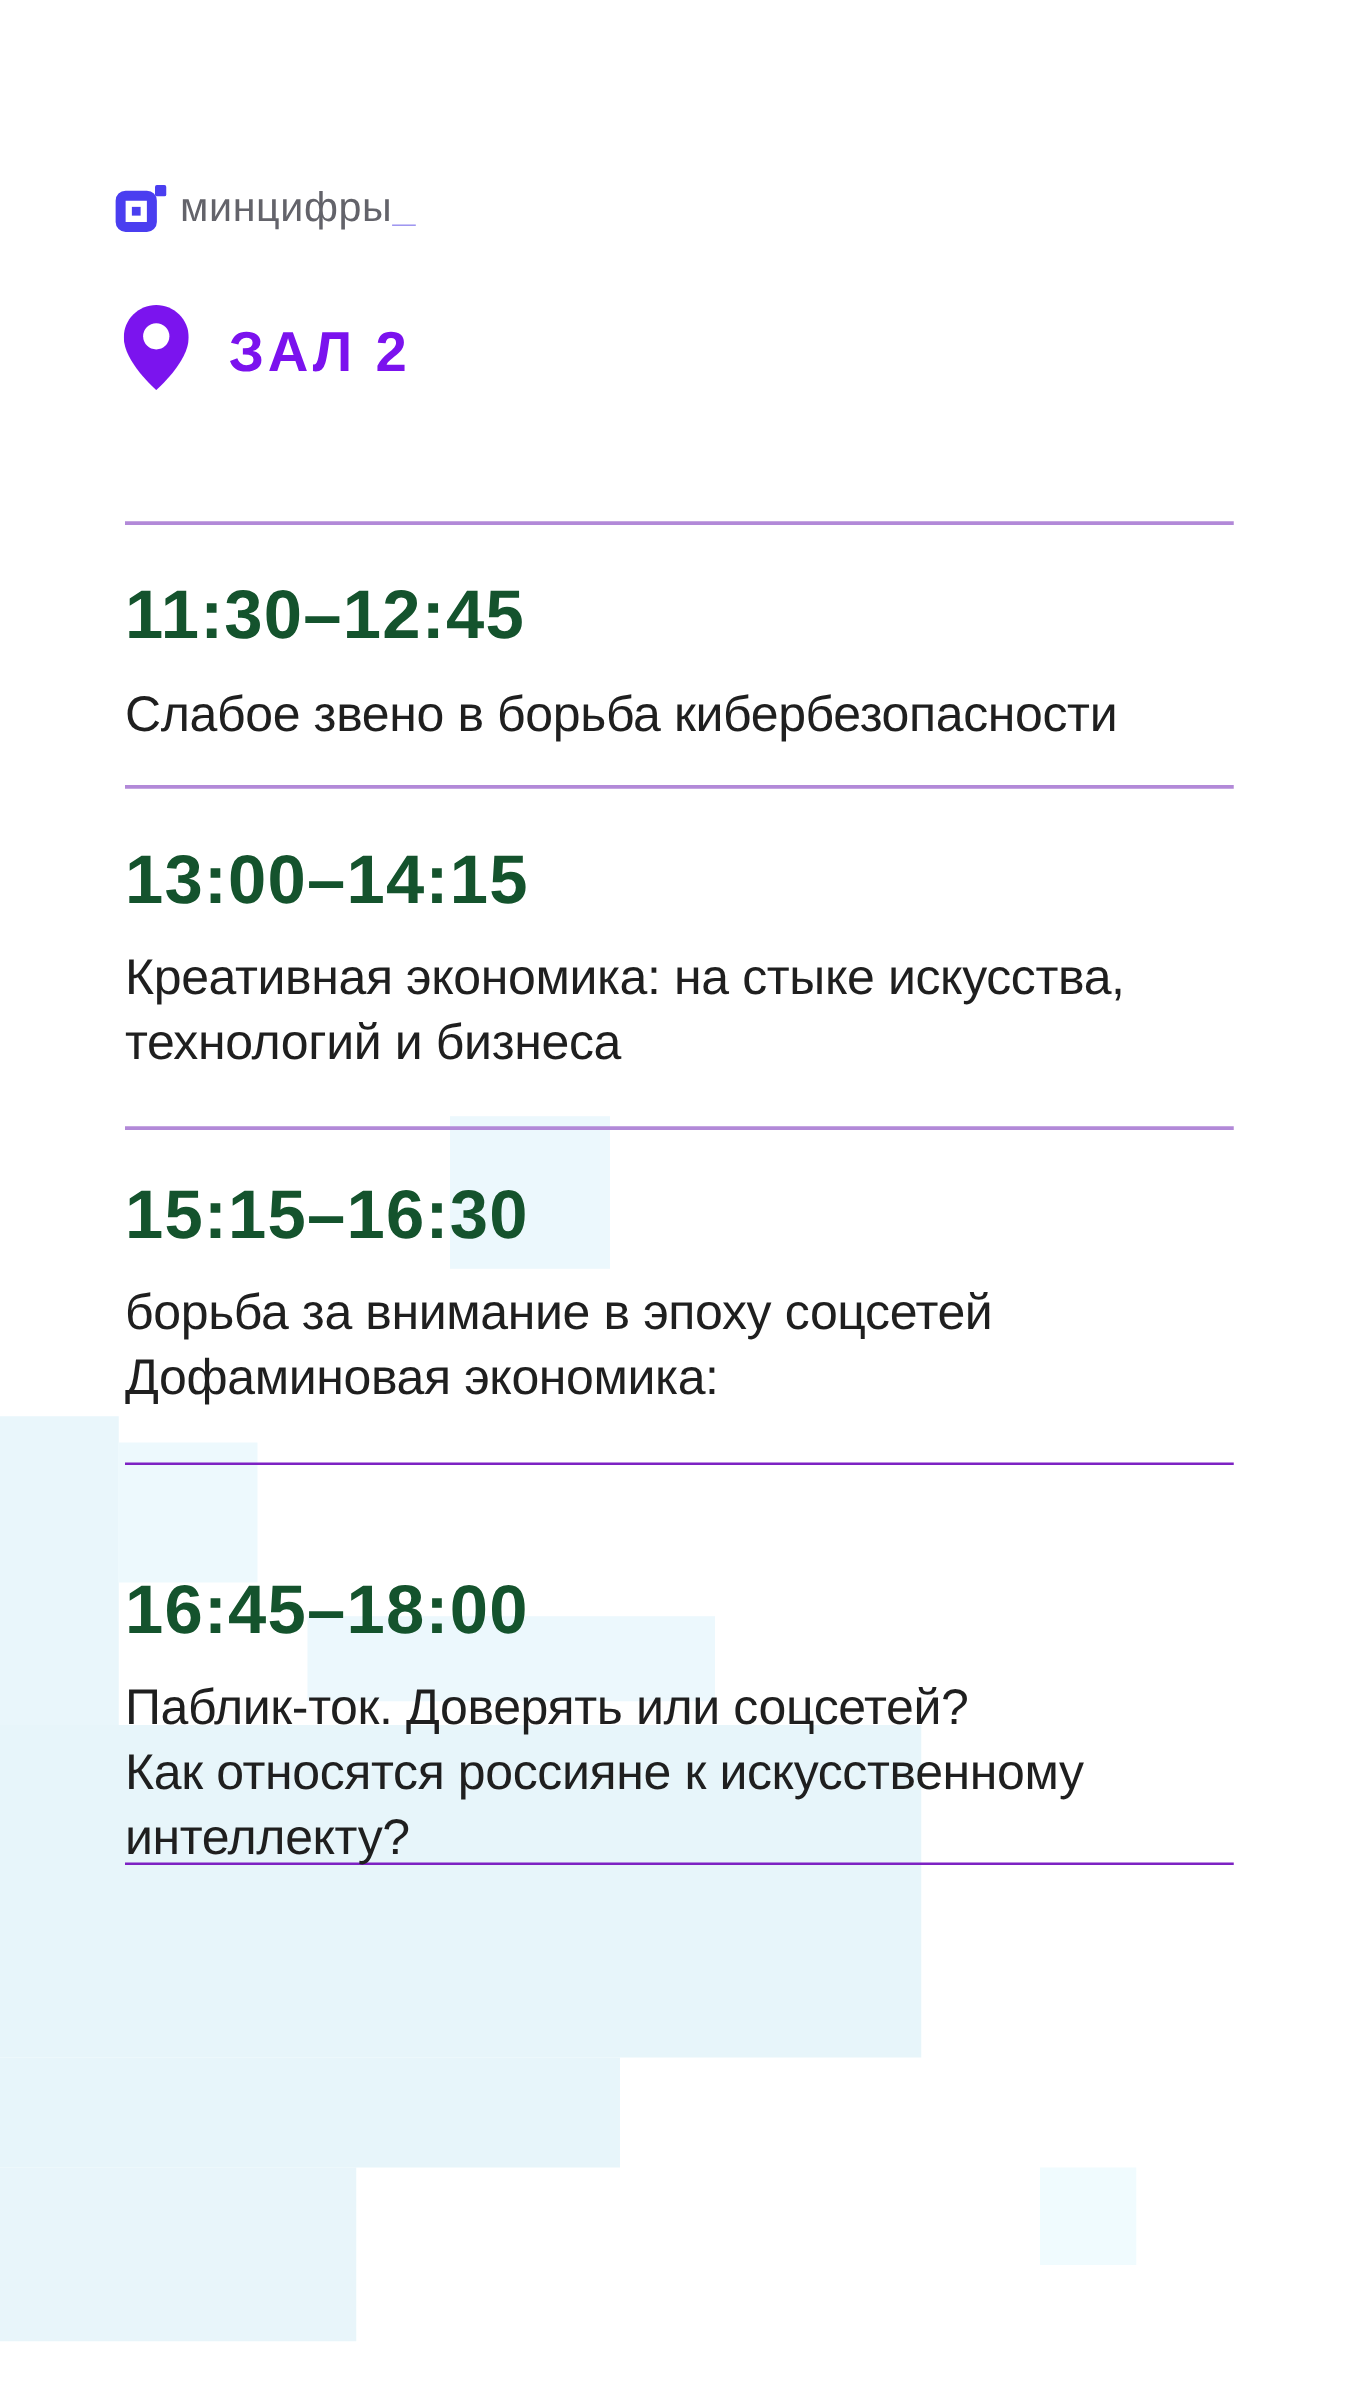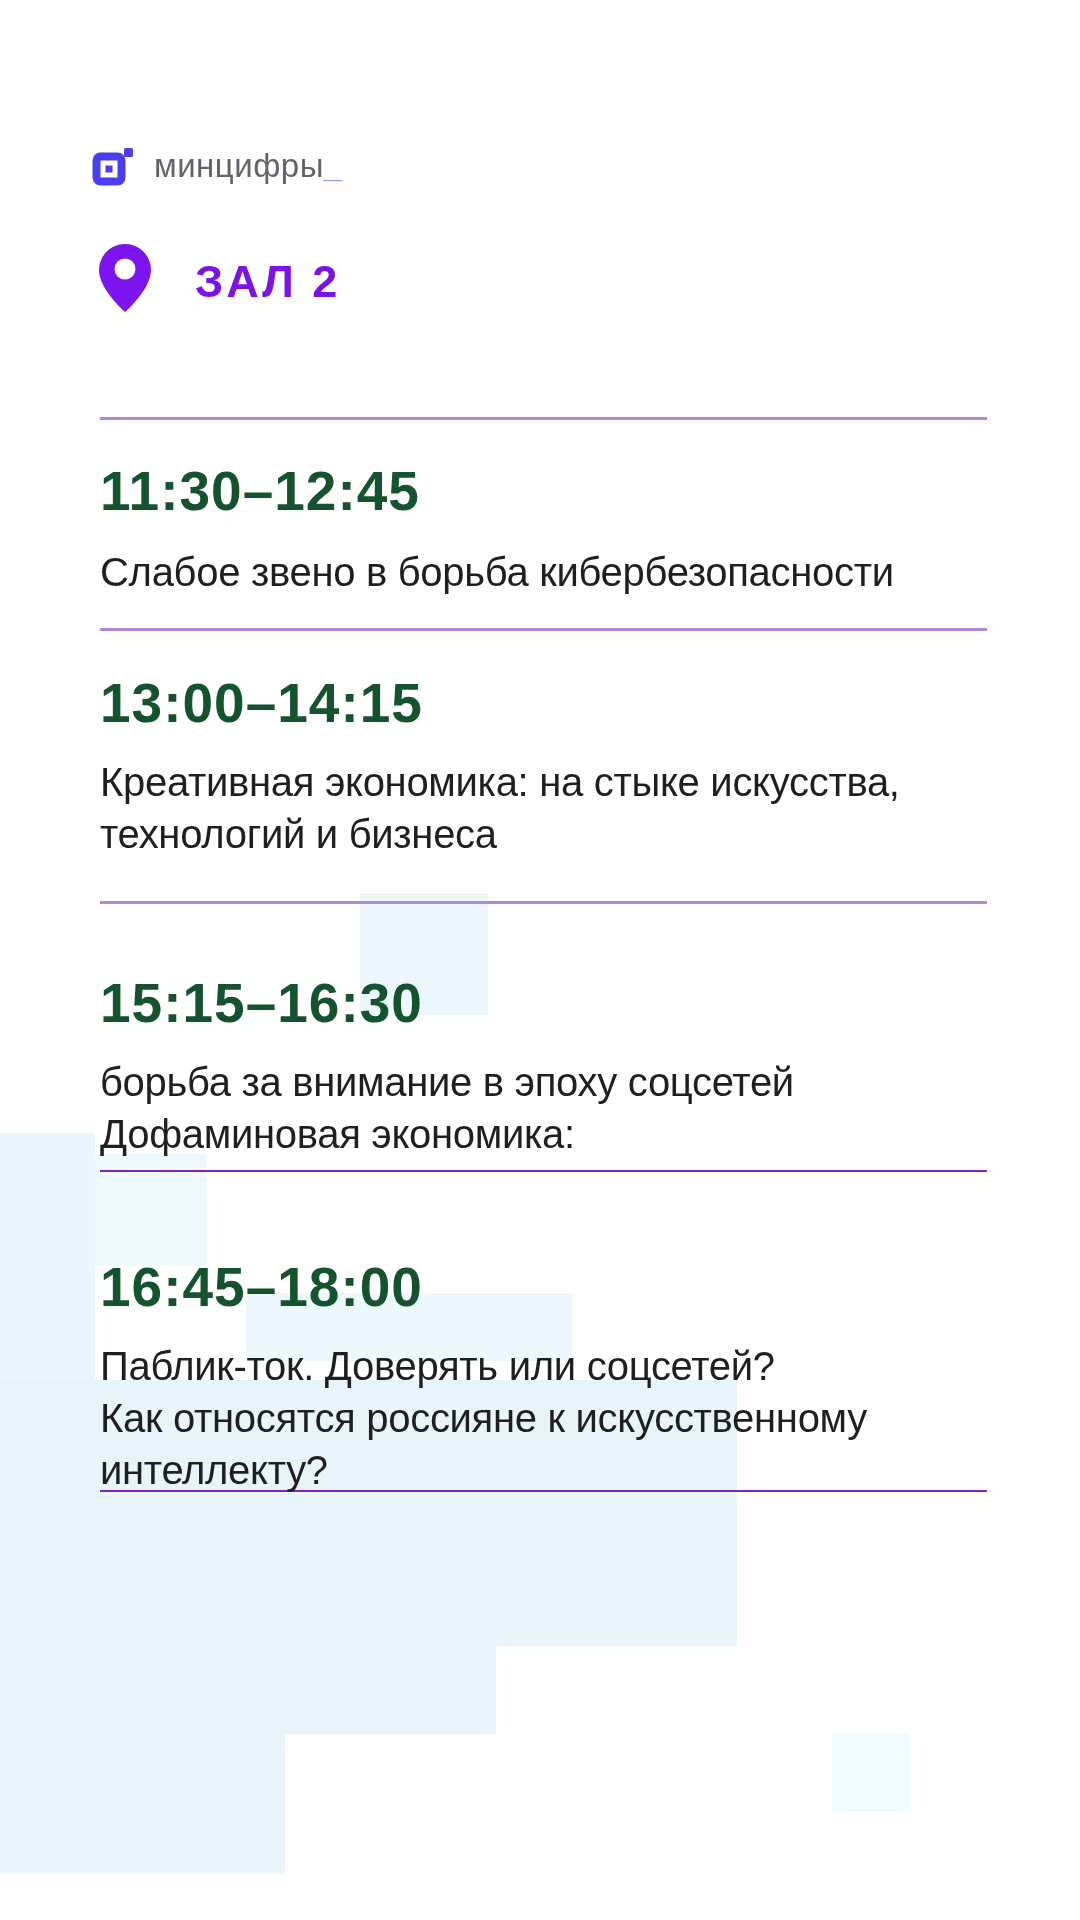--- a/index.html
+++ b/index.html
@@ -16,26 +16,26 @@
   .bgA{left:360px;top:893px;width:128px;height:122px;background:#ecf8fd;}
   .bgB{left:0;top:1133px;width:95px;height:265px;background:#e9f6fb;}
   .bgC{left:95px;top:1154px;width:111px;height:112px;background:#edf9fd;}
   .bgD{left:246px;top:1293px;width:326px;height:68px;background:#ecf8fd;}
   .bgE{left:0;top:1380px;width:737px;height:266px;background:#e7f5fa;}
   .bgF{left:0;top:1646px;width:496px;height:88px;background:#e7f5fa;}
   .bgG{left:0;top:1734px;width:285px;height:139px;background:#e8f5fa;}
   .bgH{left:832px;top:1734px;width:77px;height:78px;background:#f0fbfe;}
 
   
-  .logo{position:absolute;left:92px;top:144px;display:flex;align-items:center;gap:20px;}
+  .logo{position:absolute;left:92px;top:144px;display:flex;align-items:center;gap:10px;}
   .logo-text{font-size:33px;color:#63636a;letter-spacing:.5px;font-weight:500;line-height:1;}
   .logo-suffix{color:#9f97f0;font-weight:700;}
 
   
-  .hall{position:absolute;left:99px;top:244px;display:flex;align-items:center;gap:44px;}
+  .hall{position:absolute;left:99px;top:244px;display:flex;align-items:center;gap:32px;}
   .hall-label{
     font-size:45px;font-weight:700;color:#7b12ee;
     letter-spacing:3px;line-height:1;padding-top:6px;
   }
 
   
   .divider{position:absolute;left:100px;width:887px;}
   .divider.lilac{height:3px;background:#b289d8;}
   .divider.deep{height:2px;background:#7d22c3;}
   .d1{top:417px;}
@@ -48,21 +48,21 @@
   .slot{position:absolute;left:100px;width:900px;}
   .slot-time{
     font-size:55px;font-weight:700;color:#14532d;
     letter-spacing:1px;line-height:1;margin:0 0 0 0;
   }
   .slot-title{
     font-size:40px;color:#1f1f1f;line-height:52px;letter-spacing:-.3px;
   }
   .s1{top:464px;}  .s1 .slot-title{margin-top:27px;}
   .s2{top:676px;}  .s2 .slot-title{margin-top:25px;}
-  .s3{top:976px;}  .s3 .slot-title{margin-top:25px;}
+  .s3{top:944px;}  .s3 .slot-title{margin-top:25px;}
   .s4{top:1260px;} .s4 .slot-title{margin-top:25px;}
 </style>
 </head>
 <body>
 
 <div class="page">
 
   <div class="bg-square bgA"></div>
   <div class="bg-square bgB"></div>
   <div class="bg-square bgC"></div>

